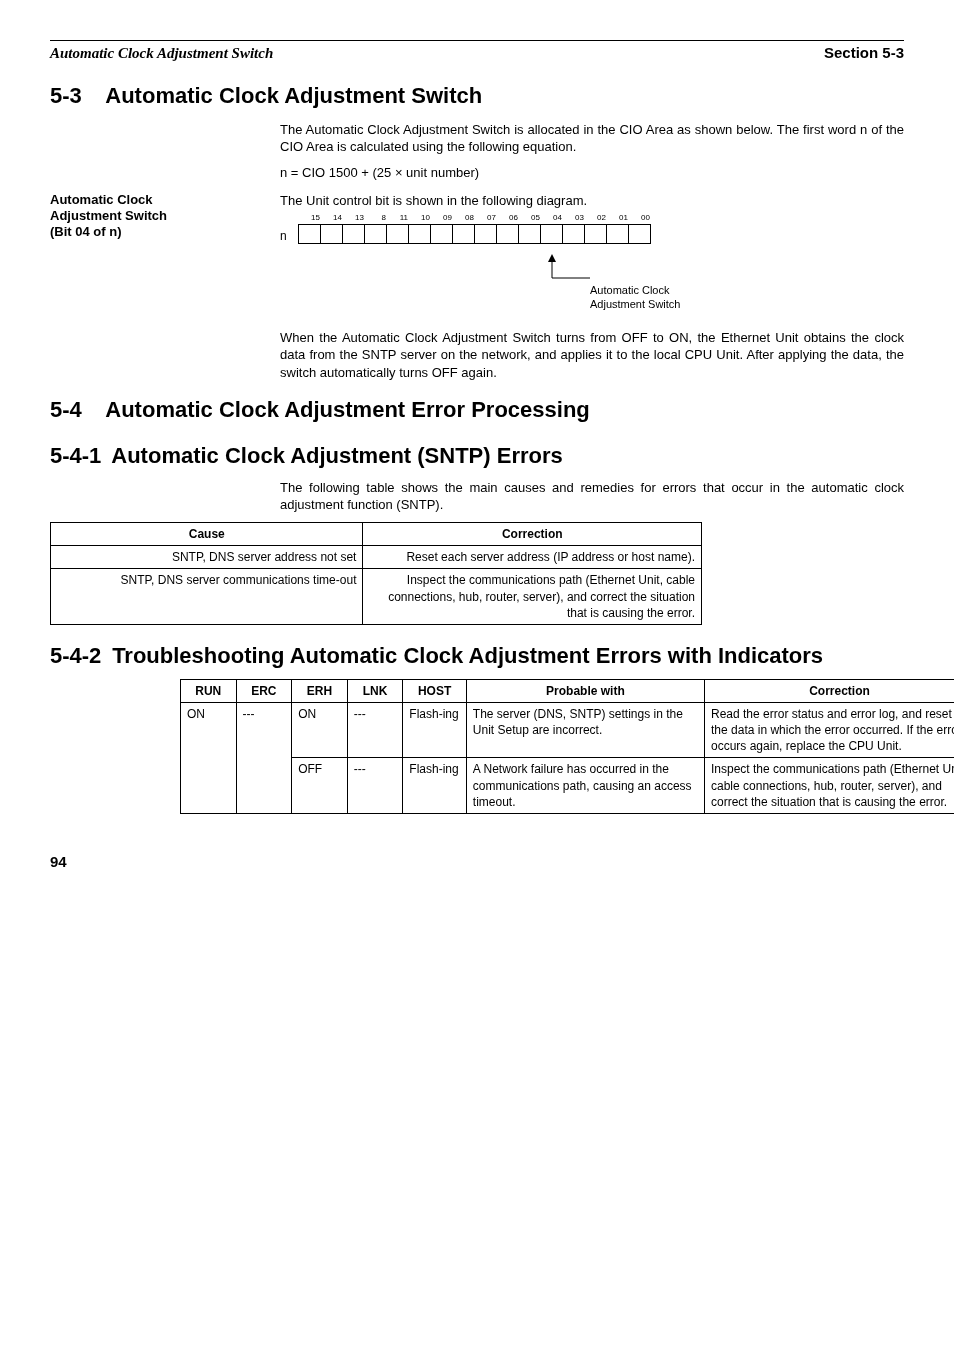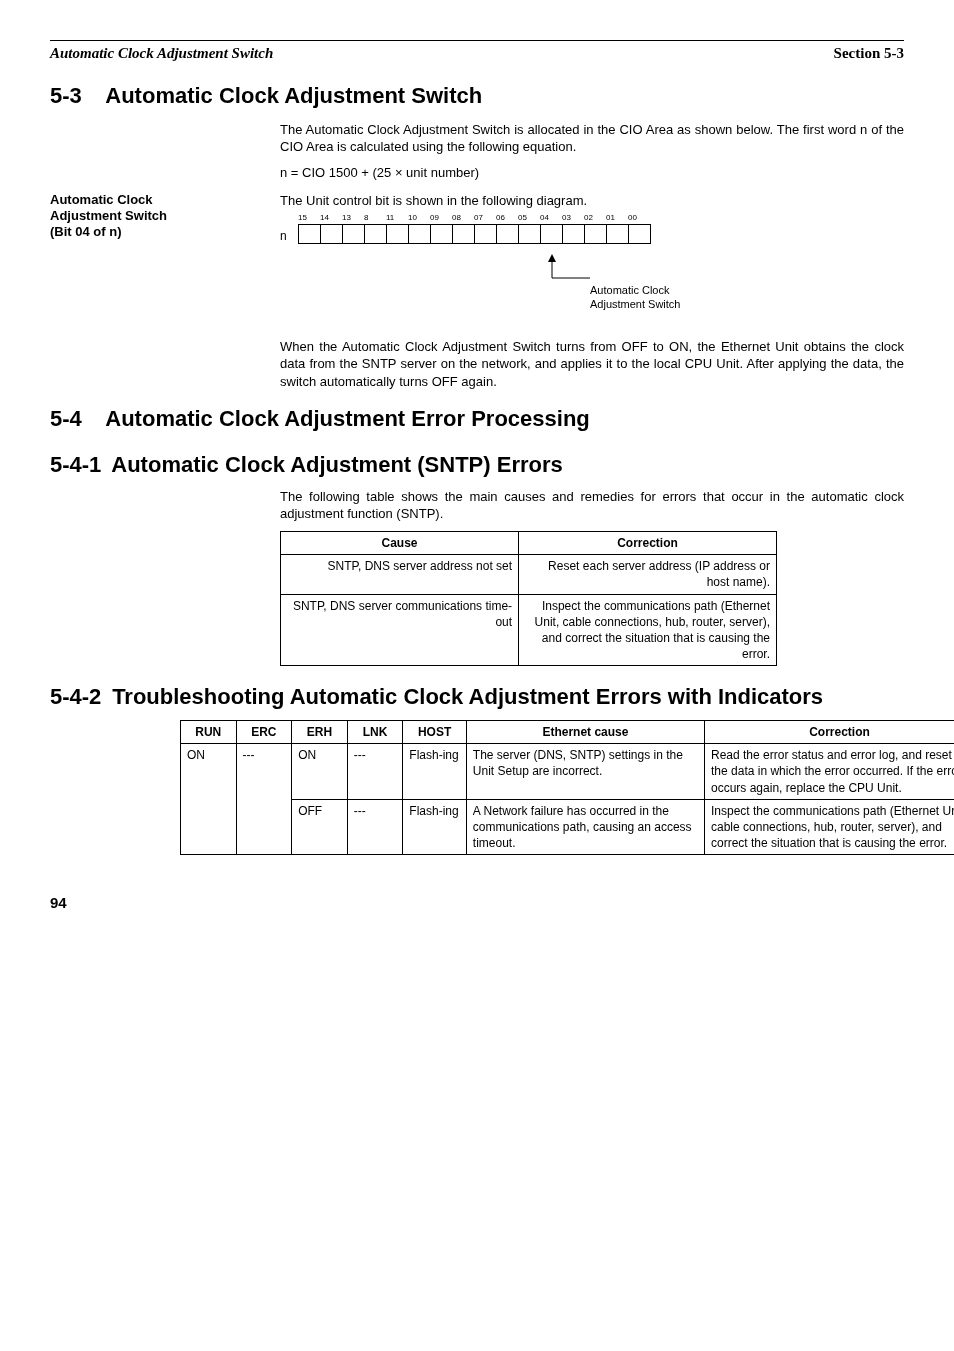--- a/index.html
+++ b/index.html
@@ -20,21 +20,20 @@
   }
   .top-left {
     font-style: italic;
     font-weight: bold;
     font-family: "Times New Roman", serif;
     font-size: 15px;
   }
   .top-right {
     font-weight: bold;
     font-size: 15px;
-    font-family: Liberation Serif, serif;
   }
   h1.section {
     font-size: 22px;
     font-weight: bold;
     margin: 14px 0 10px 0;
   }
   h1.section .num {
     display: inline-block;
     min-width: 50px;
   }
@@ -82,21 +81,21 @@
     font-size: 12px;
     margin-right: 4px;
   }
   .bitnums {
     display: flex;
     margin-left: 18px;
     font-size: 8px;
   }
   .bitnums span {
     width: 22px;
-    text-align: left;
+    text-align: right;
   }
   .bitcells {
     display: flex;
     border: 1px solid #000;
   }
   .bitcells div {
     width: 21px;
     height: 18px;
     border-right: 1px solid #000;
   }
@@ -107,22 +106,21 @@
     margin-left: 230px;
   }
   .pointer-caption {
     margin-left: 540px;
     font-size: 11px;
     line-height: 1.2;
   }
   
   table.cc {
     border-collapse: collapse;
-    width: 497px;
-    margin-left: 230px;
+    width: 652px;
     font-size: 12px;
   }
   table.cc th, table.cc td {
     border: 1px solid #000;
     padding: 3px 6px;
     vertical-align: top;
     text-align: right;
   }
   table.cc th {
     text-align: center;
@@ -222,21 +220,21 @@
     <line x1="272" y1="28" x2="272" y2="10" stroke="#000" stroke-width="1"></line>
     <polygon points="272,4 268,12 276,12" fill="#000"></polygon>
     <line x1="272" y1="28" x2="310" y2="28" stroke="#000" stroke-width="1"></line>
   </svg>
   <div class="pointer-caption">
     <span>Automatic Clock</span><br>
     <span>Adjustment Switch</span>
   </div>
 </div>
 
-<div class="body-block" style="margin-top:27px;">When the Automatic Clock Adjustment Switch turns from OFF to ON, the Ethernet Unit obtains the clock data from the SNTP server on the network, and applies it to the local CPU Unit. After applying the data, the switch automatically turns OFF again.</div>
+<div class="body-block" style="margin-top:18px;">When the Automatic Clock Adjustment Switch turns from OFF to ON, the Ethernet Unit obtains the clock data from the SNTP server on the network, and applies it to the local CPU Unit. After applying the data, the switch automatically turns OFF again.</div>
 
 <h1 class="section">
   <span class="num">5-4</span>
   <span>Automatic Clock Adjustment Error Processing</span>
 </h1>
 
 <h2 class="subsection">
   <span class="num">5-4-1</span>
   <span>Automatic Clock Adjustment (SNTP) Errors</span>
 </h2>
@@ -266,21 +264,21 @@
 </h2>
 
 <table class="ts">
   <tbody>
       <tr>
     <th style="width:7%">RUN</th>
     <th style="width:7%">ERC</th>
     <th style="width:7%">ERH</th>
     <th style="width:7%">LNK</th>
     <th style="width:8%">HOST</th>
-    <th style="width:30%">Ethernet cause</th>
+    <th style="width:30%">Probable with</th>
     <th>Correction</th>
   </tr>
   <tr>
     <td rowspan="2">ON</td>
     <td rowspan="2">---</td>
     <td>ON</td>
     <td>---</td>
     <td>Flash-ing</td>
     <td>The server (DNS, SNTP) settings in the Unit Setup are incorrect.</td>
     <td>Read the error status and error log, and reset the data in which the error occurred. If the error occurs again, replace the CPU Unit.</td>

